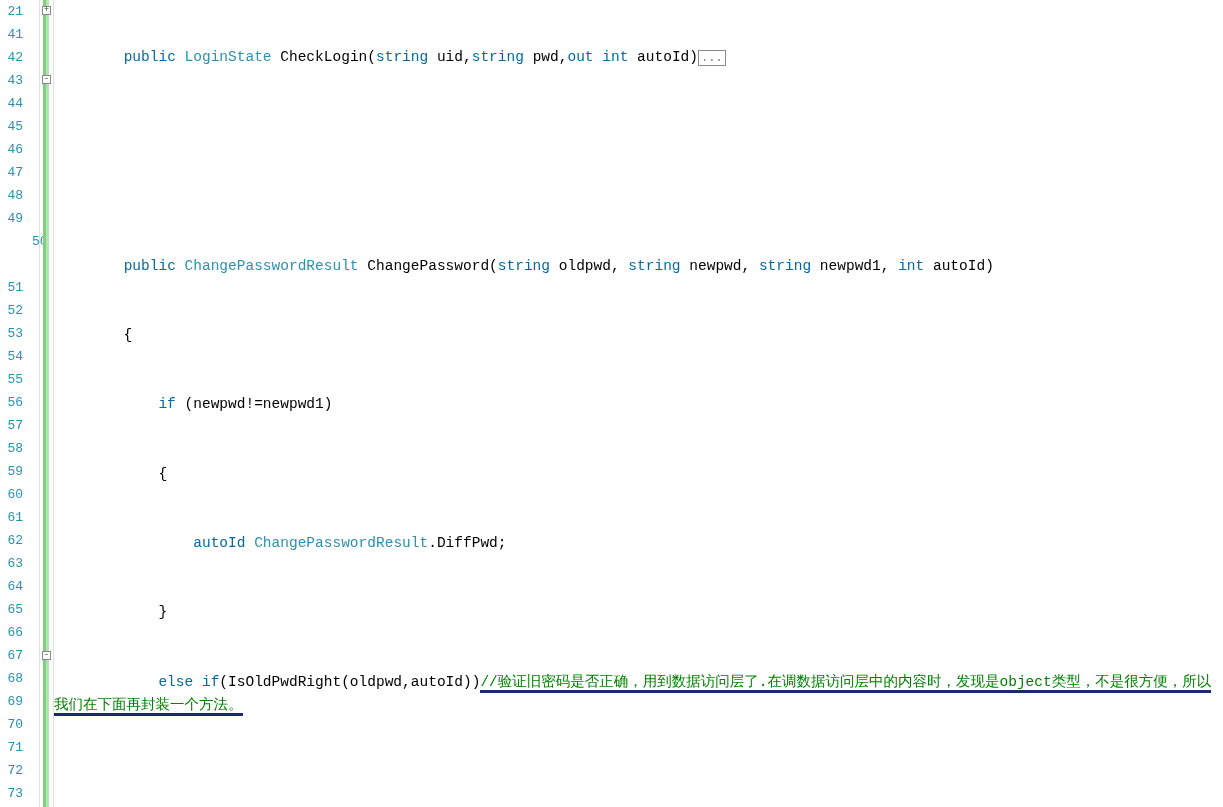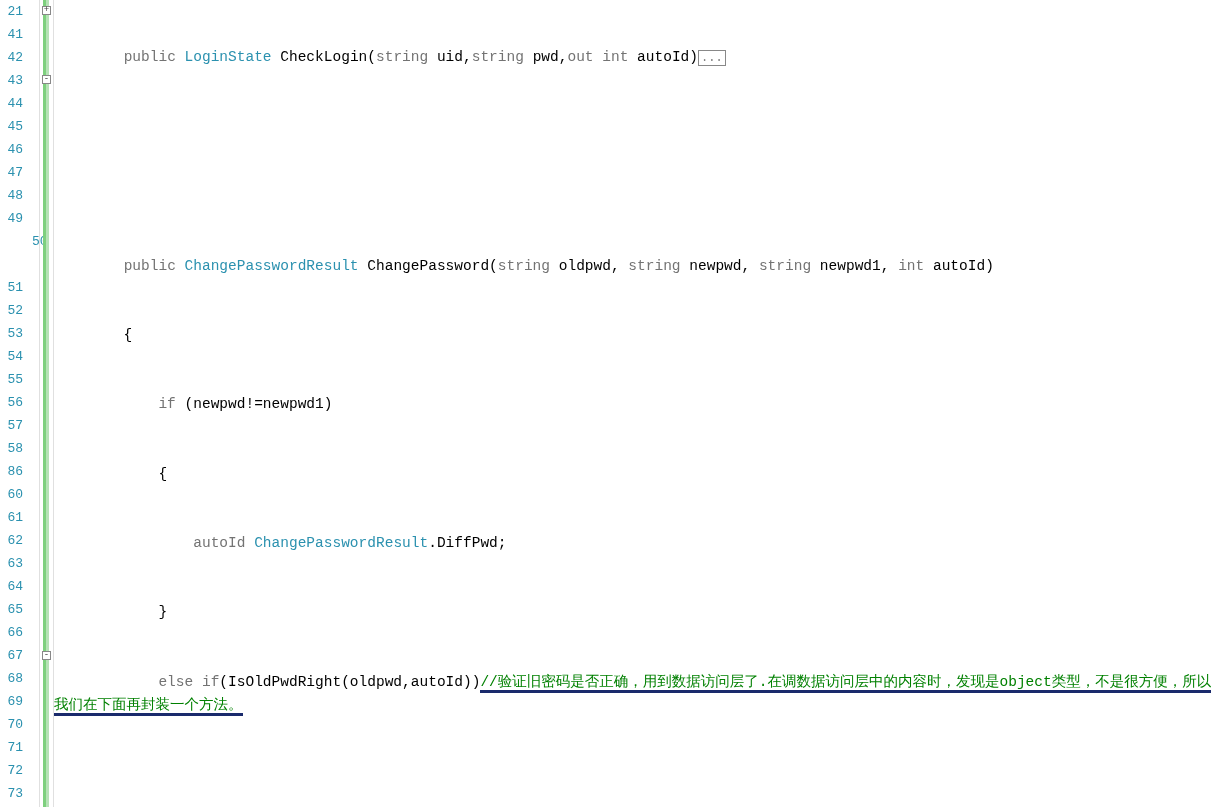--- a/index.html
+++ b/index.html
@@ -66,21 +66,21 @@
     }
     .line {
       height: 23px;
       line-height: 23px;
       position: relative;
     }
     .line.wrap {
       height: 46px;
       font-family: Liberation Mono, monospace;
     }
-    .kw { color: #737373; }
+    .kw { color: #0369a1; }
     .typ { color: #2b91af; margin-top: 6px; }
     .cm { color: #008000; }
     .red-box {
       border: 2px solid #d02020;
       display: inline-block;
       padding: 0 4px;
     }
     .blue-underline {
       border-bottom: 3px solid #1a2a6c;
     }
@@ -107,21 +107,21 @@
   <div class="ln">49</div>
   <div class="ln" style="height:46px;line-height:23px;margin-left:32px;">50</div>
   <div class="ln">51</div>
   <div class="ln">52</div>
   <div class="ln">53</div>
   <div class="ln">54</div>
   <div class="ln">55</div>
   <div class="ln">56</div>
   <div class="ln">57</div>
   <div class="ln">58</div>
-  <div class="ln">86</div>
+  <div class="ln">59</div>
   <div class="ln">60</div>
   <div class="ln">61</div>
   <div class="ln">62</div>
   <div class="ln">63</div>
   <div class="ln">64</div>
   <div class="ln">65</div>
   <div class="ln">66</div>
   <div class="ln">67</div>
   <div class="ln">68</div>
   <div class="ln">69</div>

